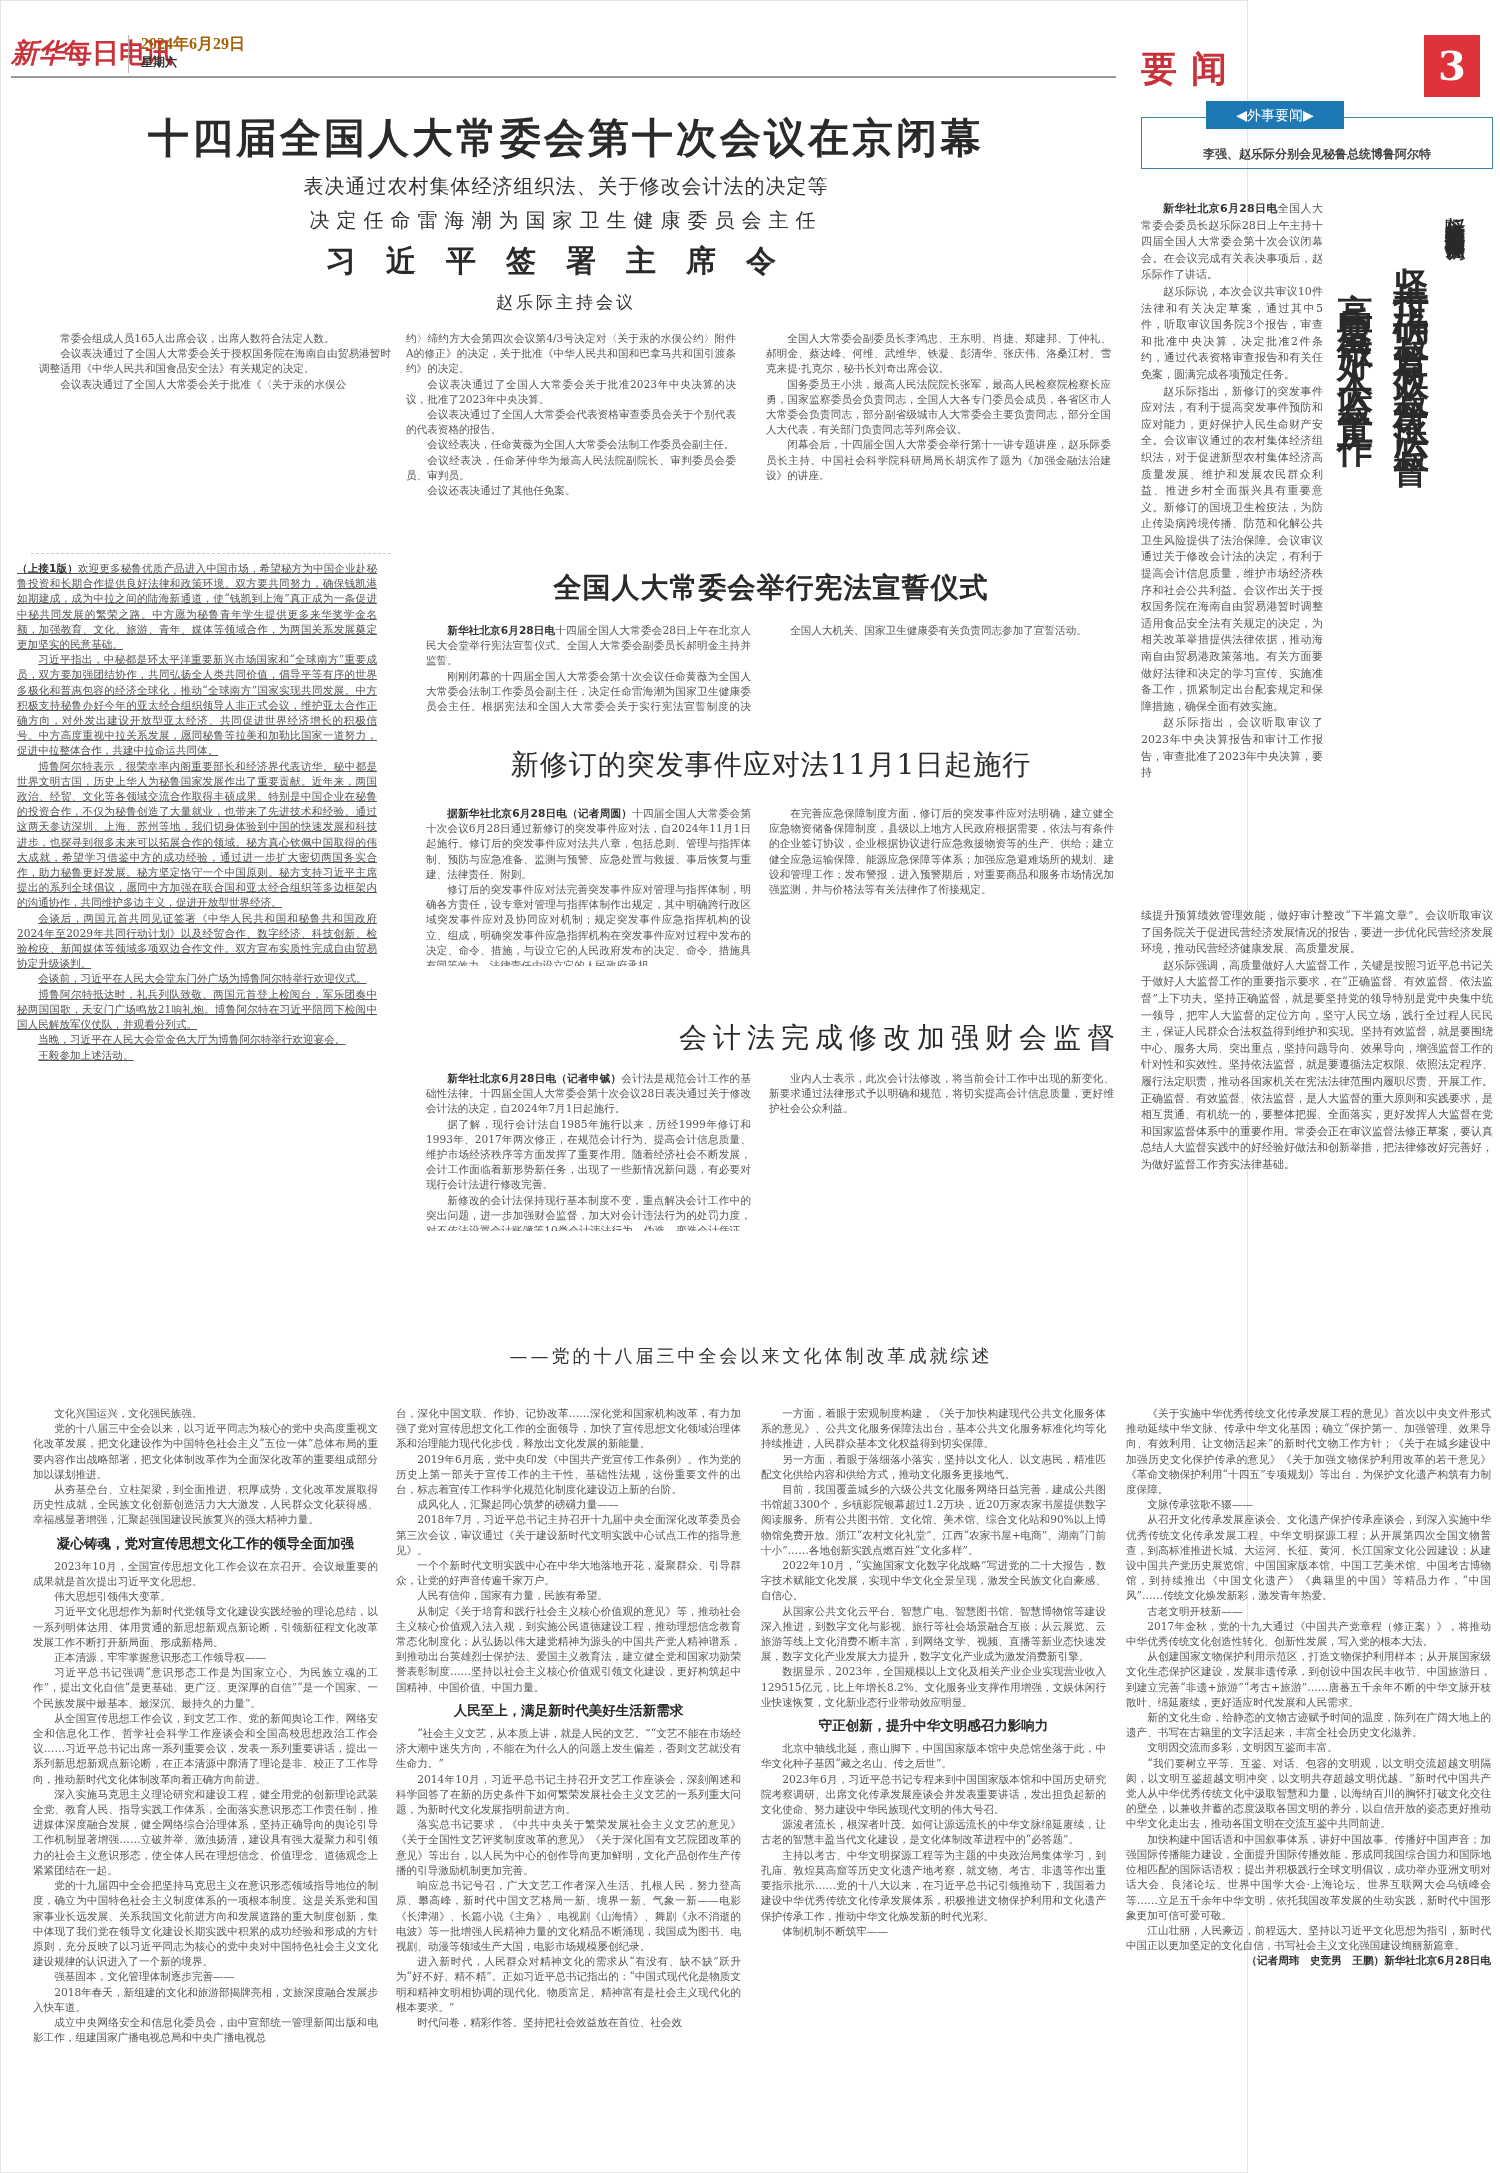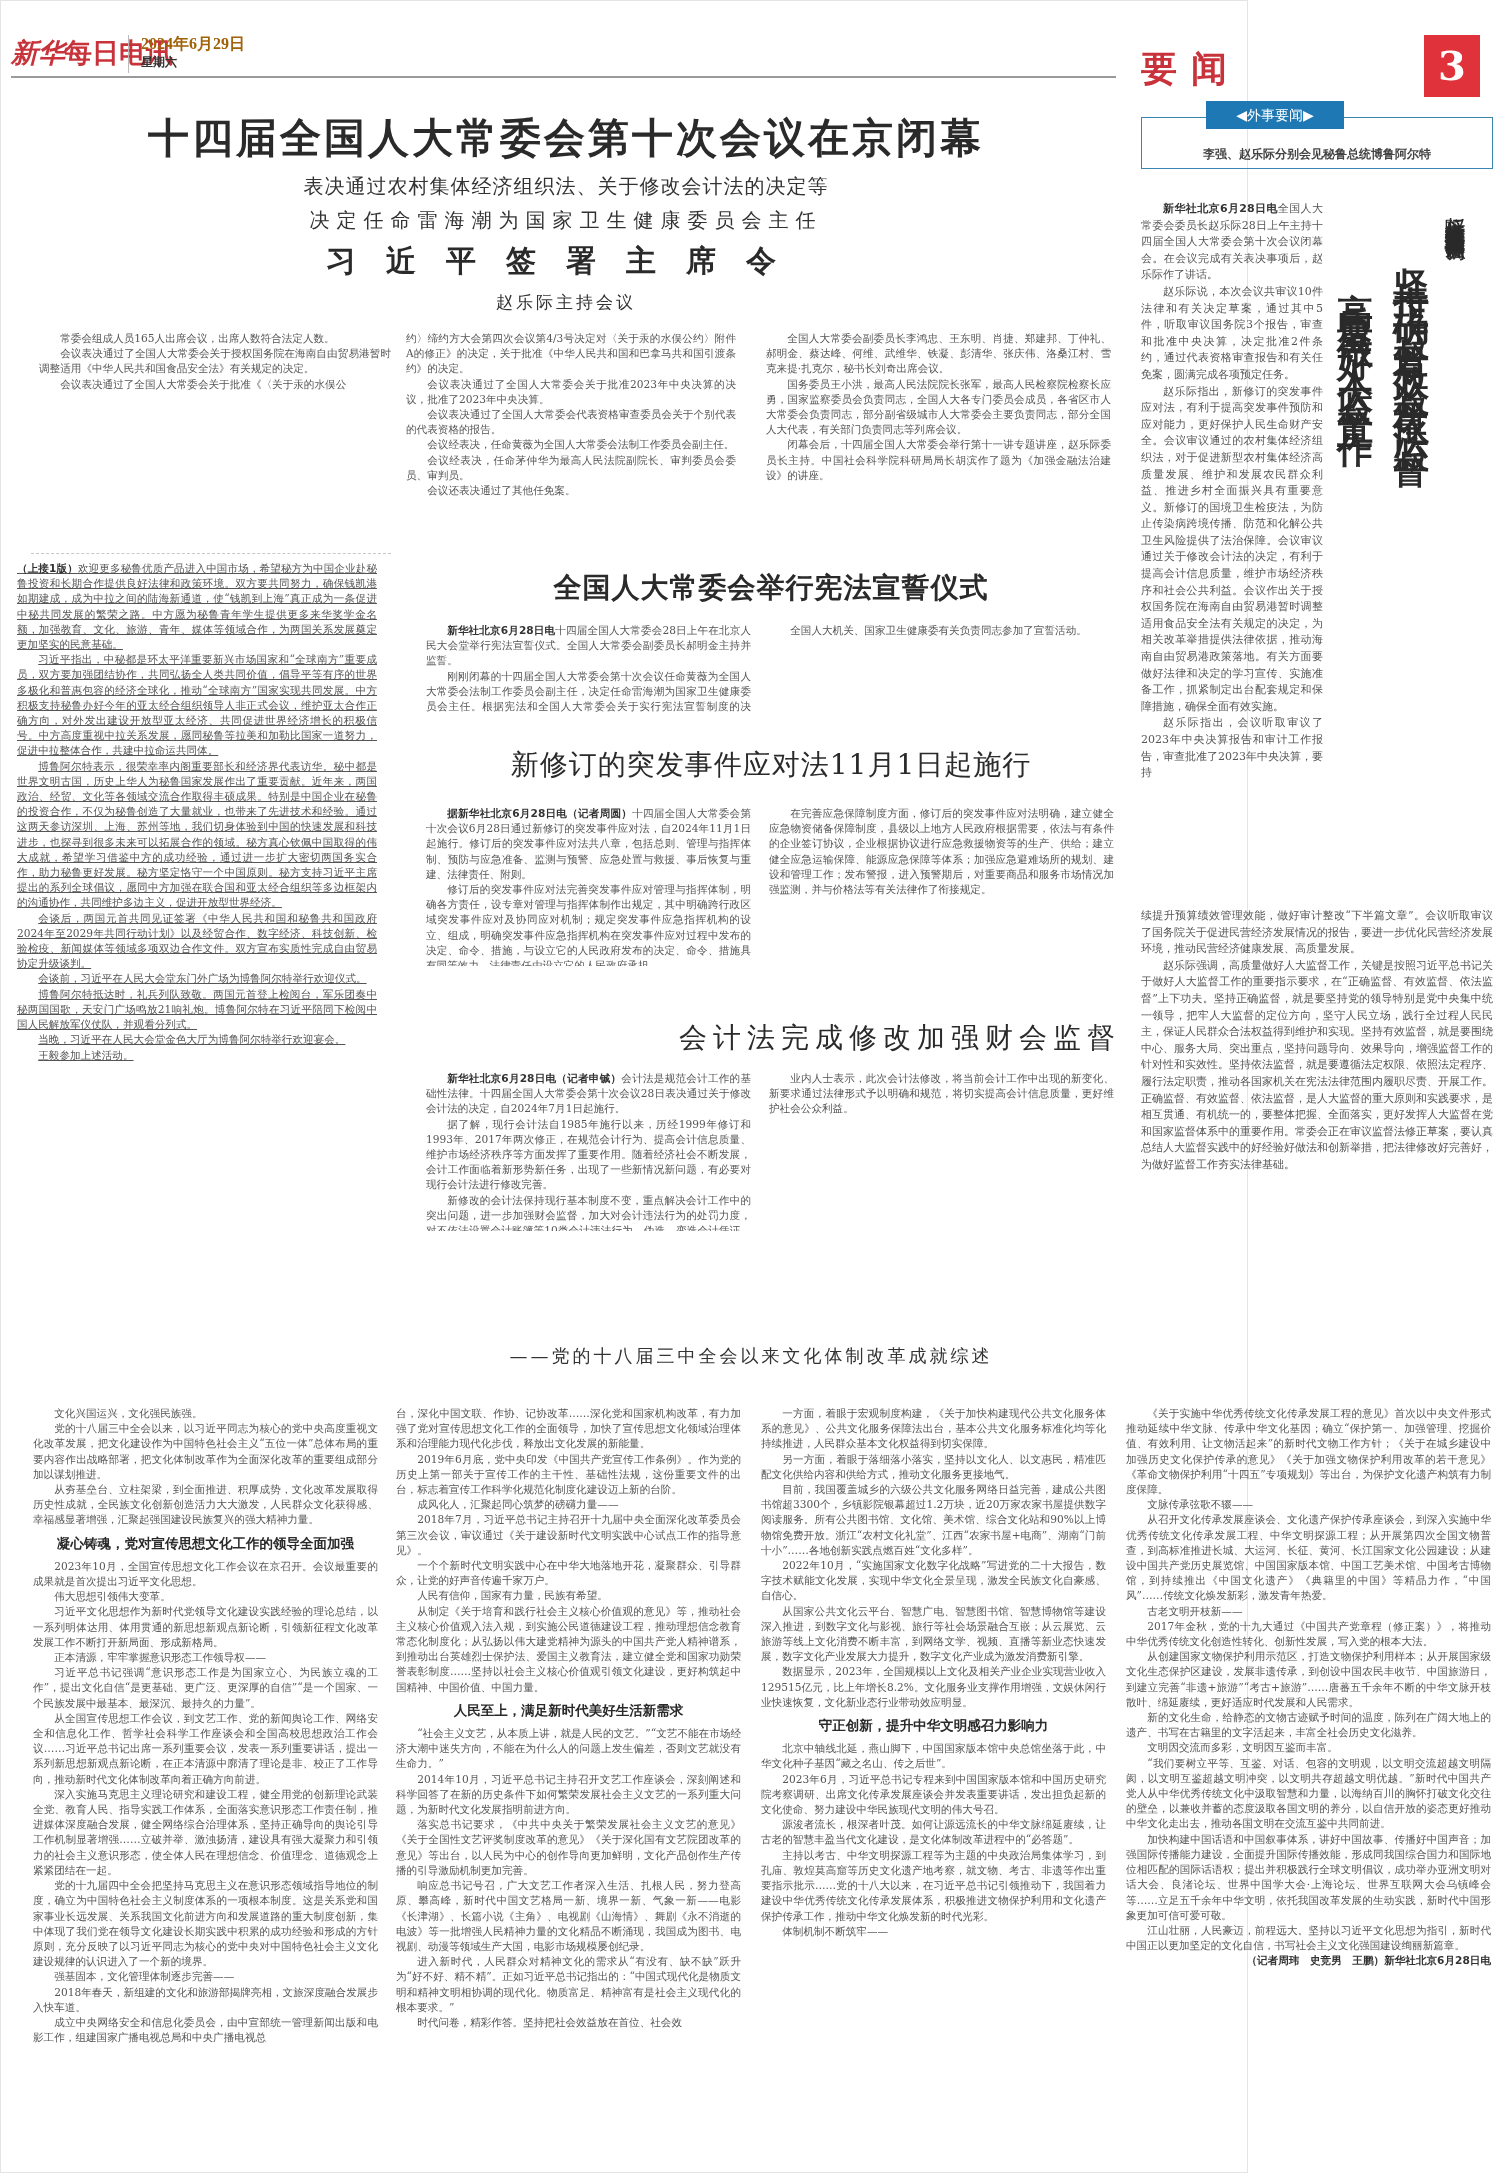--- a/index.html
+++ b/index.html
@@ -202,21 +202,21 @@
     <p>数据显示，2023年，全国规模以上文化及相关产业企业实现营业收入129515亿元，比上年增长8.2%。文化服务业支撑作用增强，文娱休闲行业快速恢复，文化新业态行业带动效应明显。</p>
     <div class="subhead">守正创新，提升中华文明感召力影响力</div>
     <p>北京中轴线北延，燕山脚下，中国国家版本馆中央总馆坐落于此，中华文化种子基因“藏之名山、传之后世”。</p>
     <p>2023年6月，习近平总书记专程来到中国国家版本馆和中国历史研究院考察调研、出席文化传承发展座谈会并发表重要讲话，发出担负起新的文化使命、努力建设中华民族现代文明的伟大号召。</p>
     <p>源浚者流长，根深者叶茂。如何让源远流长的中华文脉绵延赓续，让古老的智慧丰盈当代文化建设，是文化体制改革进程中的“必答题”。</p>
     <p>主持以考古、中华文明探源工程等为主题的中央政治局集体学习，到孔庙、敦煌莫高窟等历史文化遗产地考察，就文物、考古、非遗等作出重要指示批示……党的十八大以来，在习近平总书记引领推动下，我国着力建设中华优秀传统文化传承发展体系，积极推进文物保护利用和文化遗产保护传承工作，推动中华文化焕发新的时代光彩。</p>
     <p>体制机制不断筑牢——</p>
   </div>
 
   <div class="col" style="left:1125px; top:1405px; width:365px; height:765px;">
-    <p>《关于实施中华优秀传统文化传承发展工程的意见》首次以中央文件形式推动延续中华文脉、传承中华文化基因；确立“保护第一、加强管理、挖掘价值、有效利用、让文物活起来”的新时代文物工作方针；《关于在城乡建设中加强历史文化保护传承的意见》《关于加强文物保护利用改革的若干意见》《革命文物保护利用“十四五”专项规划》等出台，为保护文化遗产构筑有力制度保障。</p>
+    <p>《关于实施中华优秀传统文化传承发展工程的意见》首次以中央文件形式推动延续中华文脉、传承中华文化基因；确立“保护第一、加强管理、效果导向、有效利用、让文物活起来”的新时代文物工作方针；《关于在城乡建设中加强历史文化保护传承的意见》《关于加强文物保护利用改革的若干意见》《革命文物保护利用“十四五”专项规划》等出台，为保护文化遗产构筑有力制度保障。</p>
     <p>文脉传承弦歌不辍——</p>
     <p>从召开文化传承发展座谈会、文化遗产保护传承座谈会，到深入实施中华优秀传统文化传承发展工程、中华文明探源工程；从开展第四次全国文物普查，到高标准推进长城、大运河、长征、黄河、长江国家文化公园建设；从建设中国共产党历史展览馆、中国国家版本馆、中国工艺美术馆、中国考古博物馆，到持续推出《中国文化遗产》《典籍里的中国》等精品力作，“中国风”……传统文化焕发新彩，激发青年热爱。</p>
     <p>古老文明开枝新——</p>
     <p>2017年金秋，党的十九大通过《中国共产党章程（修正案）》，将推动中华优秀传统文化创造性转化、创新性发展，写入党的根本大法。</p>
     <p>从创建国家文物保护利用示范区，打造文物保护利用样本；从开展国家级文化生态保护区建设，发展非遗传承，到创设中国农民丰收节、中国旅游日，到建立完善“非遗+旅游”“考古+旅游”……唐蕃五千余年不断的中华文脉开枝散叶、绵延赓续，更好适应时代发展和人民需求。</p>
     <p>新的文化生命，给静态的文物古迹赋予时间的温度，陈列在广阔大地上的遗产、书写在古籍里的文字活起来，丰富全社会历史文化滋养。</p>
     <p>文明因交流而多彩，文明因互鉴而丰富。</p>
     <p>“我们要树立平等、互鉴、对话、包容的文明观，以文明交流超越文明隔阂，以文明互鉴超越文明冲突，以文明共存超越文明优越。”新时代中国共产党人从中华优秀传统文化中汲取智慧和力量，以海纳百川的胸怀打破文化交往的壁垒，以兼收并蓄的态度汲取各国文明的养分，以自信开放的姿态更好推动中华文化走出去，推动各国文明在交流互鉴中共同前进。</p>
     <p>加快构建中国话语和中国叙事体系，讲好中国故事、传播好中国声音；加强国际传播能力建设，全面提升国际传播效能，形成同我国综合国力和国际地位相匹配的国际话语权；提出并积极践行全球文明倡议，成功举办亚洲文明对话大会、良渚论坛、世界中国学大会·上海论坛、世界互联网大会乌镇峰会等……立足五千余年中华文明，依托我国改革发展的生动实践，新时代中国形象更加可信可爱可敬。</p>
     <p>江山壮丽，人民豪迈，前程远大。坚持以习近平文化思想为指引，新时代中国正以更加坚定的文化自信，书写社会主义文化强国建设绚丽新篇章。</p>

